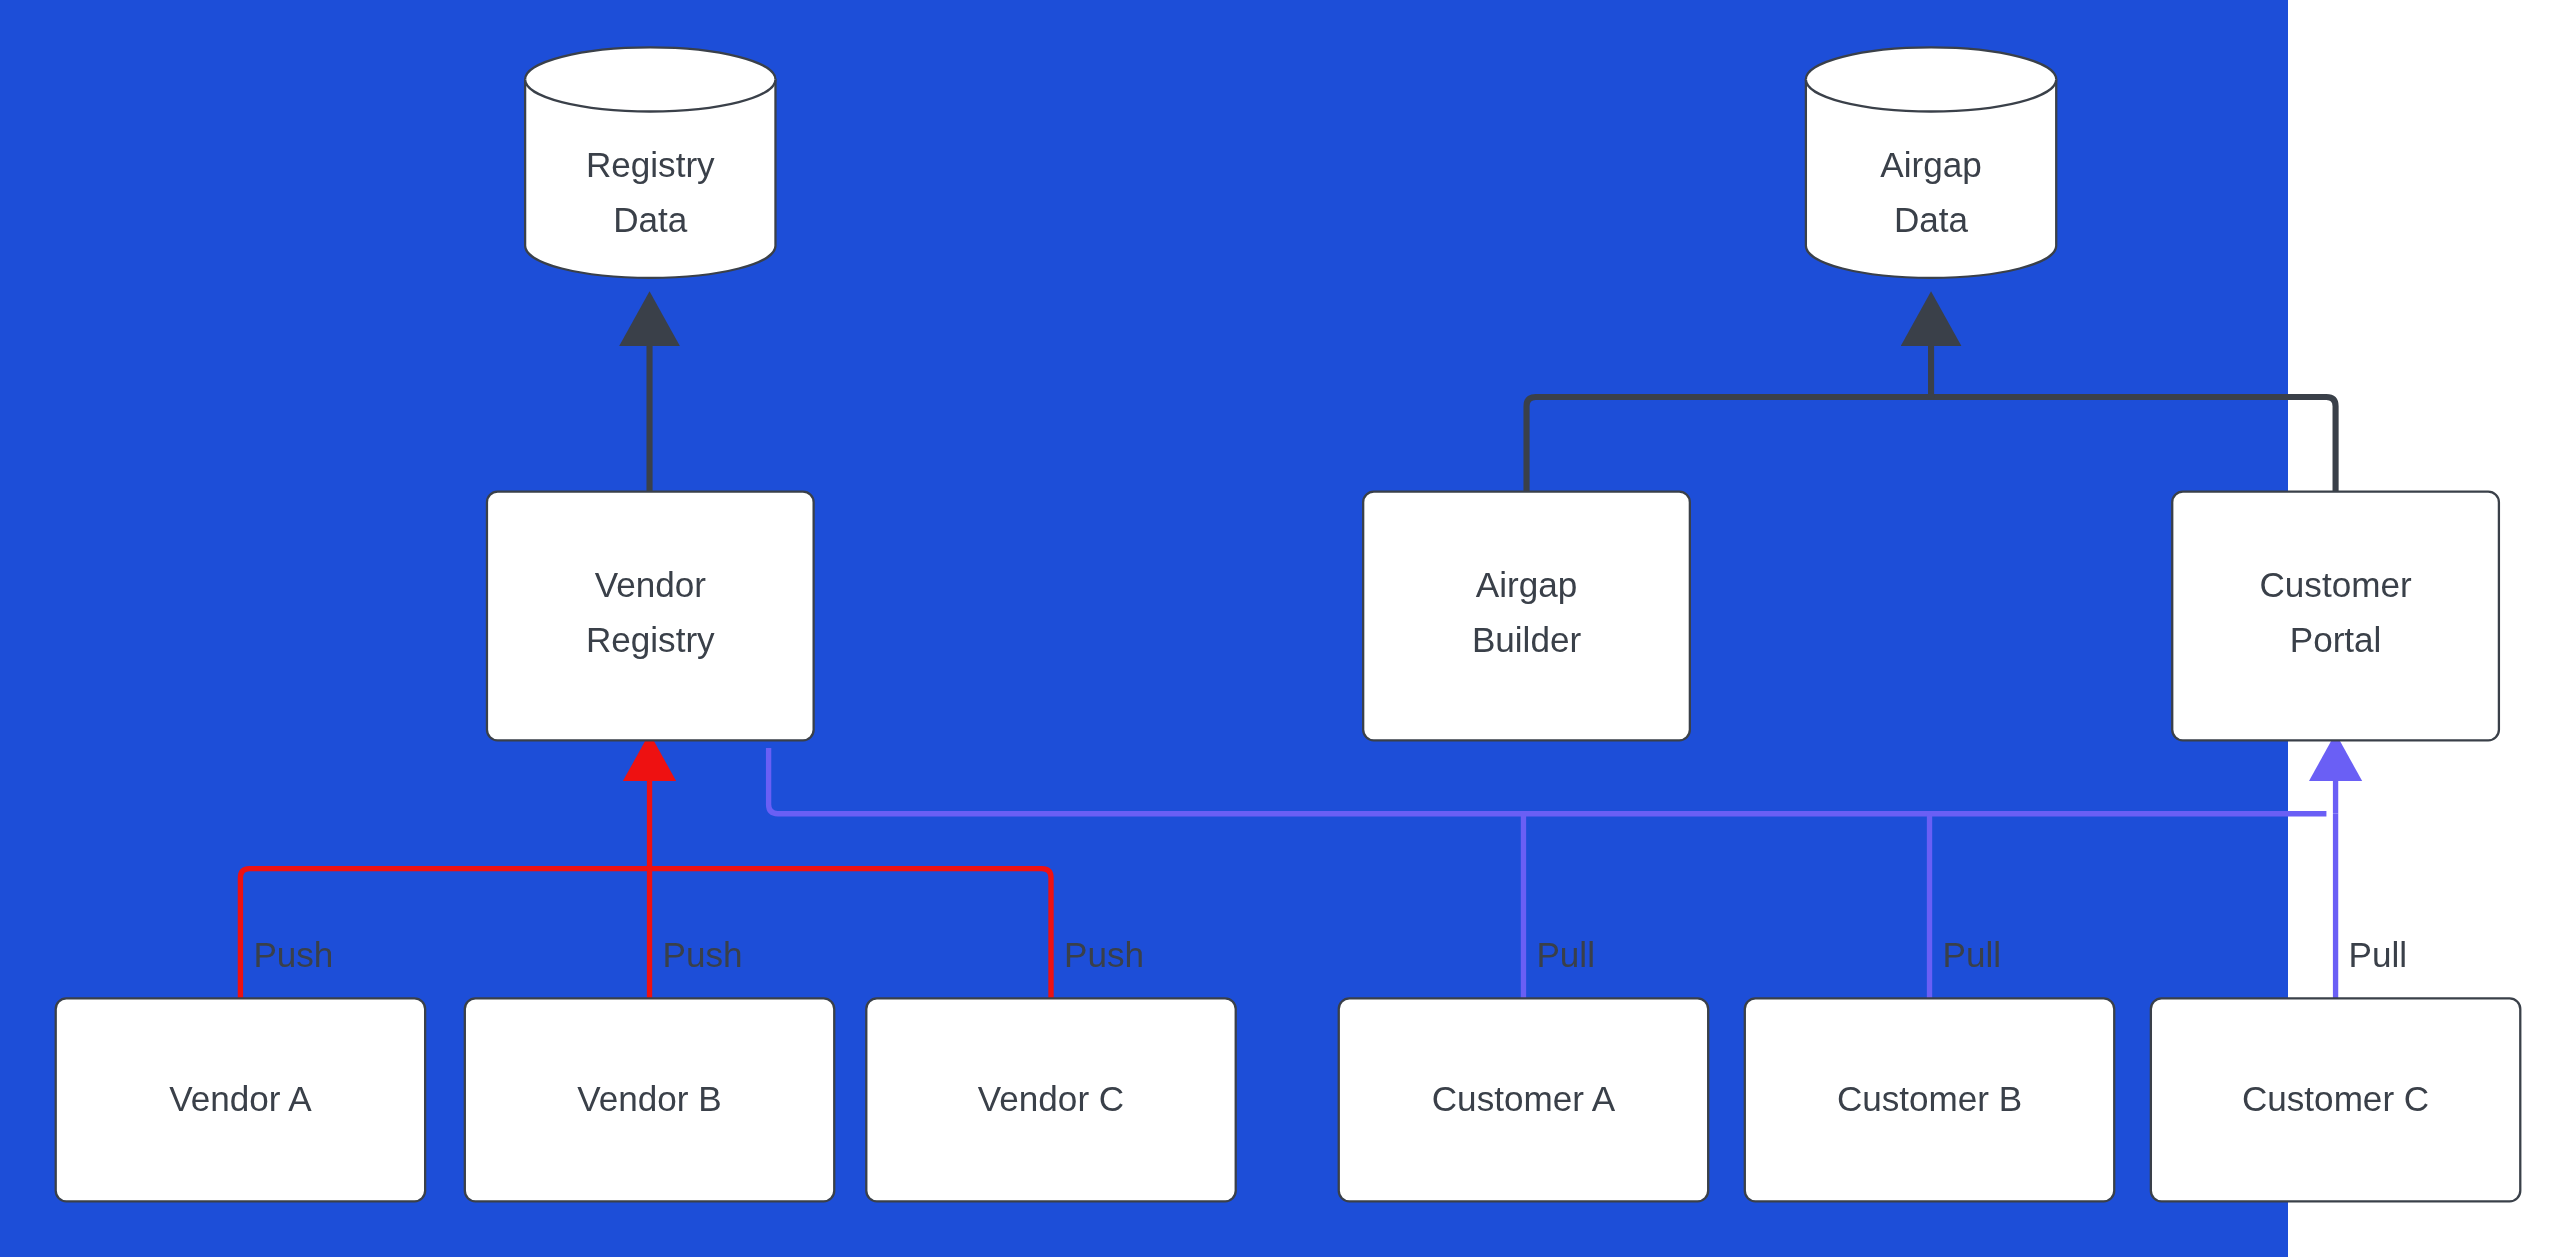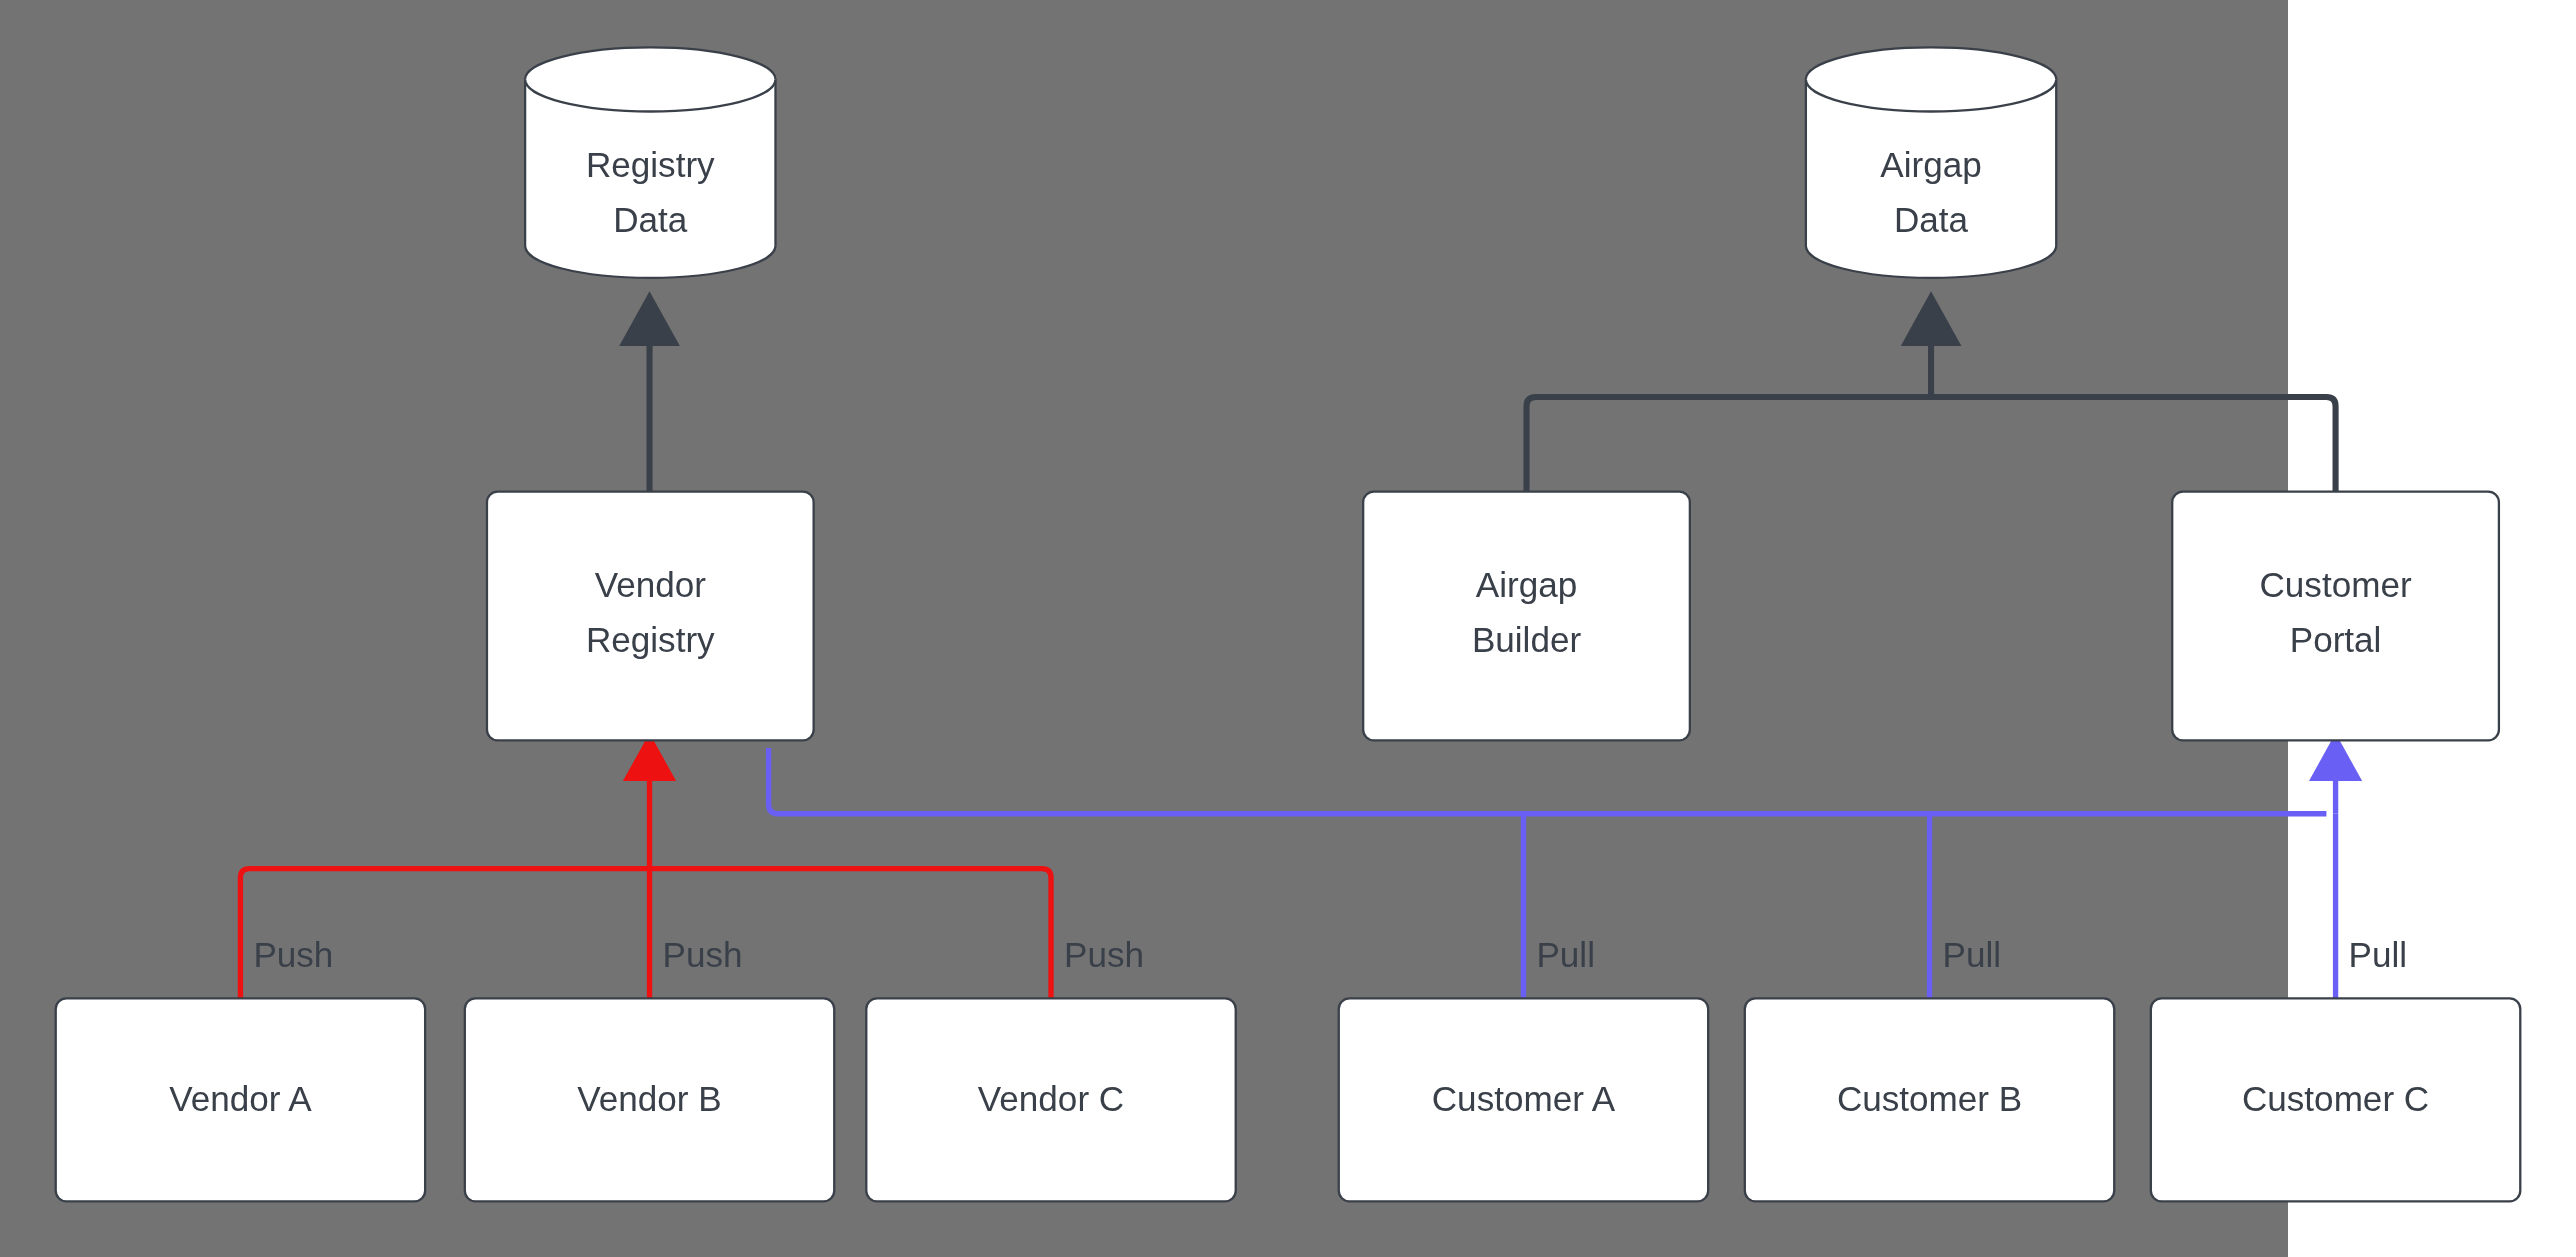--- a/index.html
+++ b/index.html
@@ -10,21 +10,21 @@
   body {
     width: 2576px;
     height: 1258px;
     font-family: "Liberation Sans", sans-serif;
     overflow: hidden;
   }
   #diagram-root {
     position: relative;
     width: 2288px;
     height: 1258px;
-    background: #737373;
+    background: #1d4ed8;
   }
   svg.diagram-canvas {
     display: block;
     width: 2576px;
     height: 1258px;
   }
   .node-shape {
     fill: #ffffff;
     stroke: #3a4049;
     stroke-width: 3;

